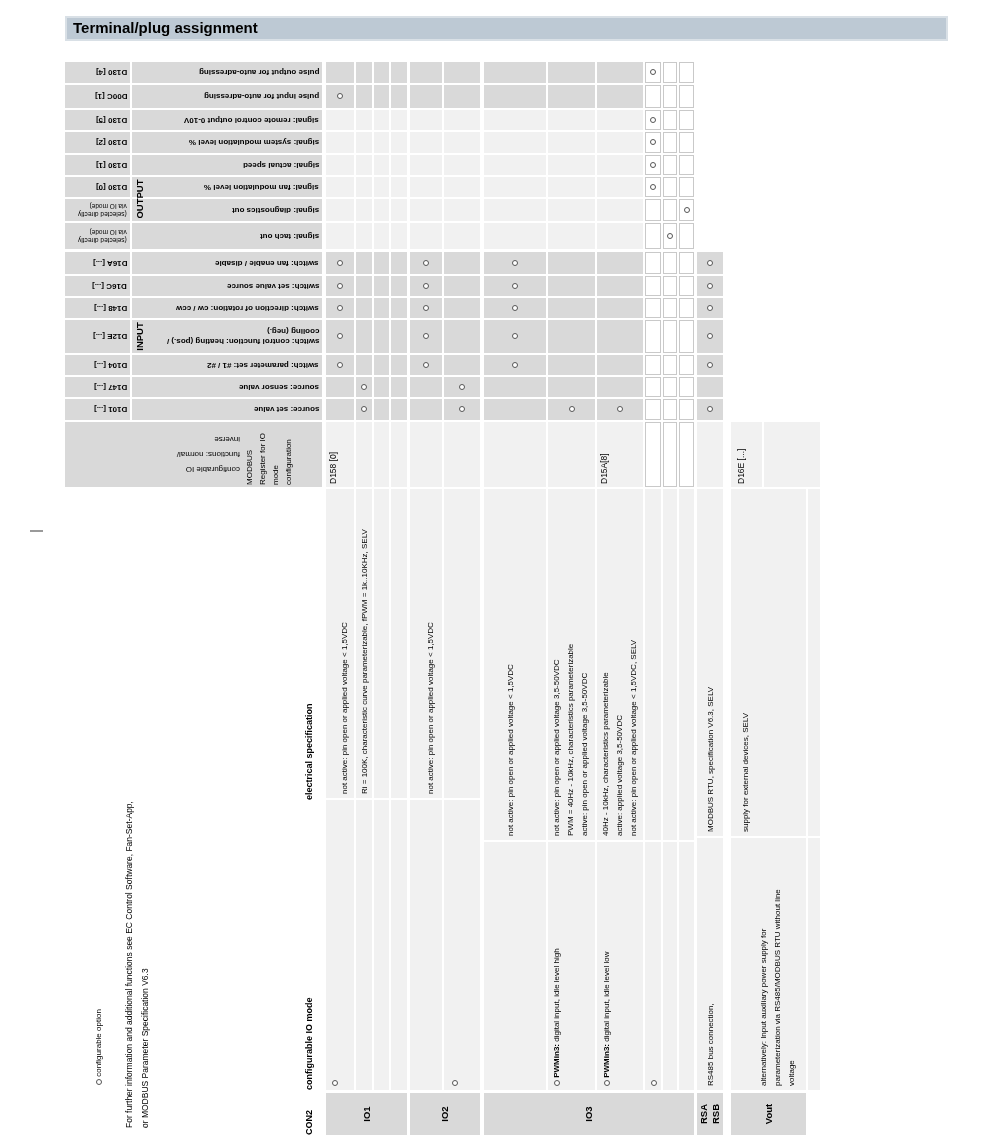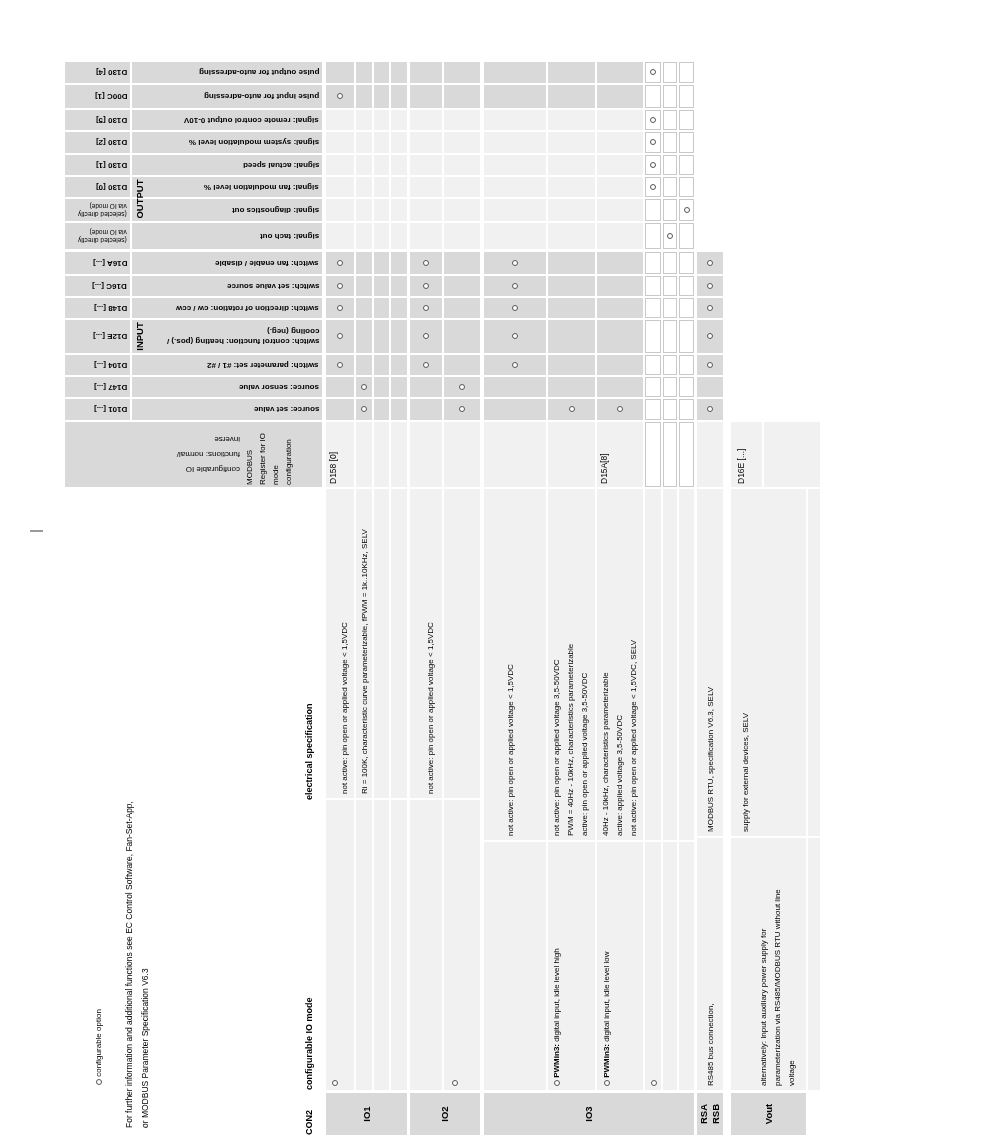--- a/index.html
+++ b/index.html
@@ -31,20 +31,21 @@
   .rowlabel{font-weight:bold;font-size:9.5px;line-height:12px;text-align:center;}
   .colhead{position:absolute;font-weight:bold;font-size:9px;white-space:nowrap;}
   .grouphead{position:absolute;font-weight:bold;font-size:9.5px;text-align:center;}
   .legend{position:absolute;font-size:8px;white-space:nowrap;}
   .note{position:absolute;font-size:8.5px;white-space:nowrap;}
 </style>
 </head>
 <body>
 
 <div class="page">
+  <div class="titlebar">Terminal/plug assignment</div>
   <div class="margin-dash"></div>
   <div class="land" id="land">
       <div class="cell gray" style="left: 728px; top: 65px; width: 21px; height: 65px;">
         <div class="vwrap fcode">
           <div>D101 [...]</div>
         </div>
       </div>
       <div class="cell gray" style="left: 728px; top: 132px; width: 21px; height: 190px;">
         <div class="vwrap fname">
           <div>source: set value</div>

